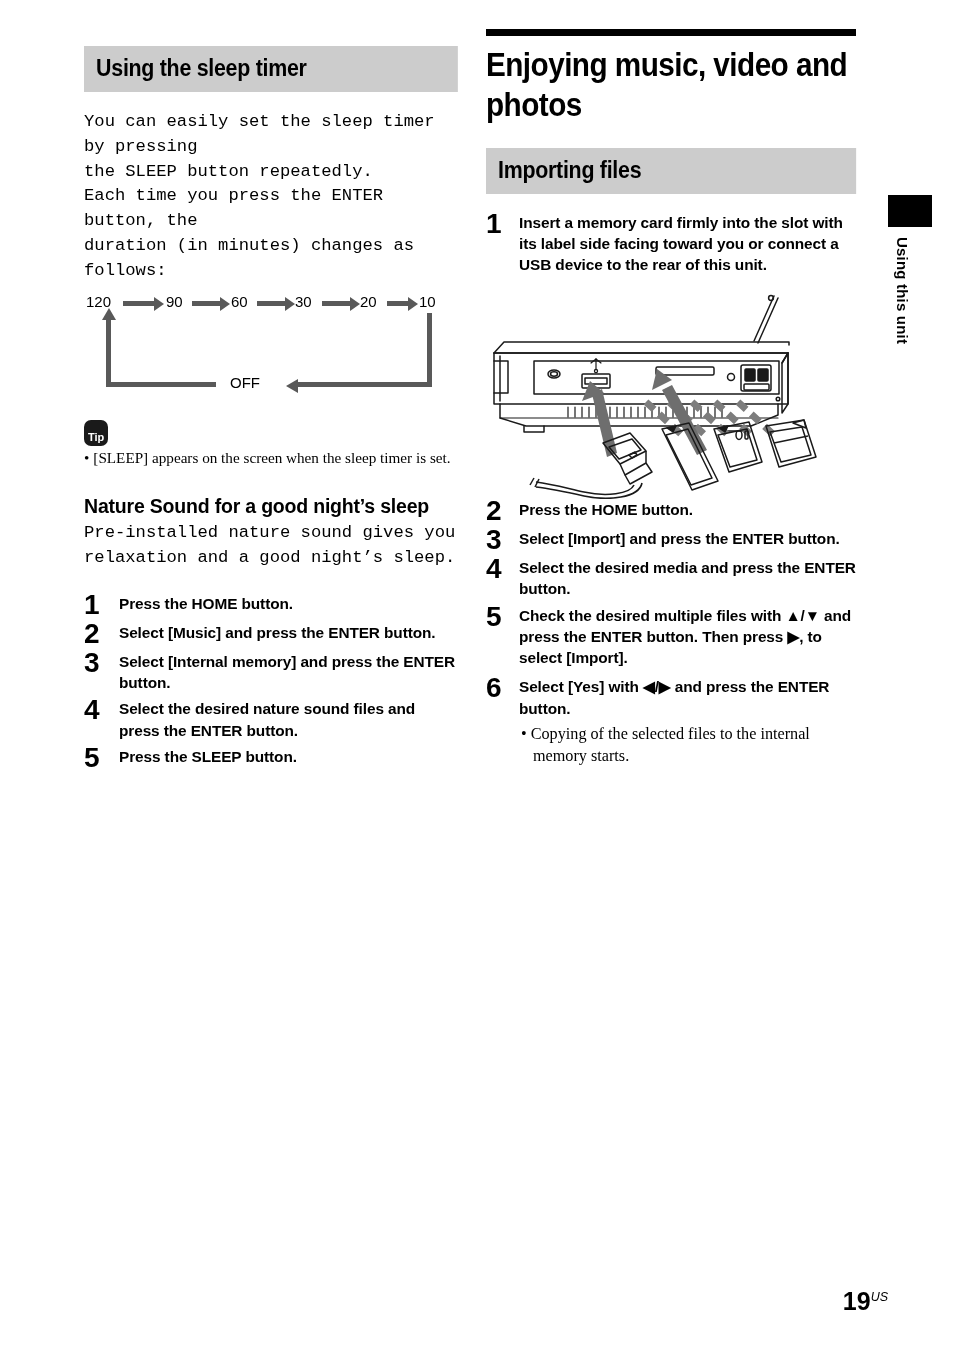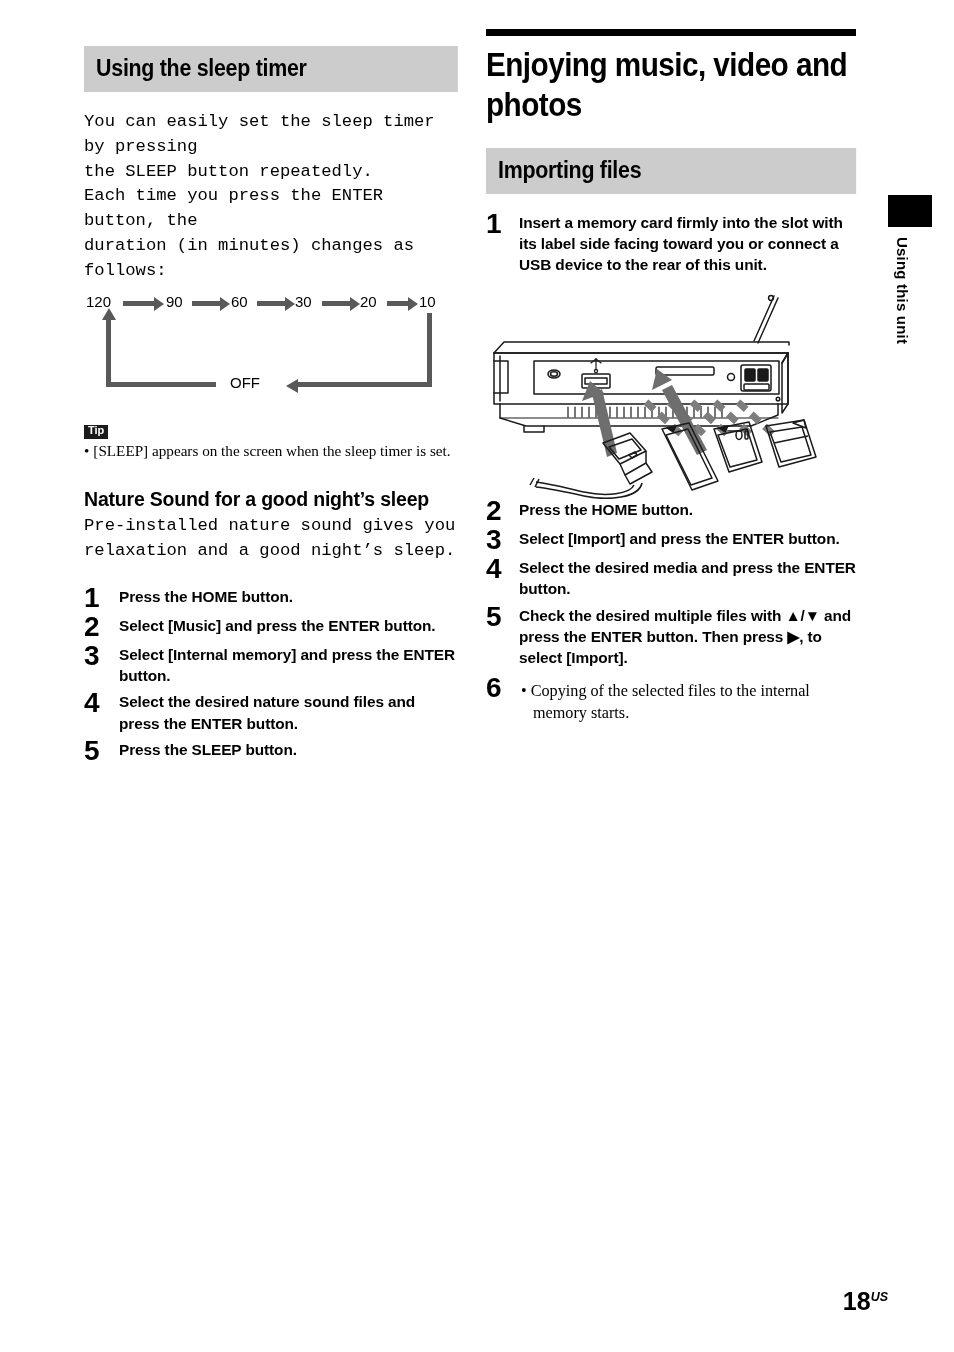--- a/index.html
+++ b/index.html
@@ -91,22 +91,23 @@
 
   
   .tip-badge {
     display: inline-block;
     background: #1a1a1a;
     color: #ffffff;
     font-family: "Liberation Sans", sans-serif;
     font-weight: bold;
     font-size: 11px;
     line-height: 1;
-    padding: 0 4px 3px 4px;
+    padding: 12px 4px 3px 4px;
     letter-spacing: 0px;
+    border-radius: 7px;
   }
   .tip-list {
     margin: 2px 0 0 0;
     font-family: "Liberation Serif", serif;
     font-size: 15.2px;
     line-height: 1.36;
   }
   .tip-list .bullet-row {
     display: flex;
     gap: 4px;
@@ -251,21 +252,21 @@
     right: 66px;
     bottom: 38px;
     font-family: "Liberation Sans", sans-serif;
     font-weight: bold;
     font-size: 25px;
     line-height: 1;
   }
   .folio sup {
     font-size: 12.5px;
     font-style: italic;
-    font-weight: bold;
+    font-weight: normal;
     vertical-align: super;
   }
 </style>
 </head>
 <body>
 
 <div class="page">
 
   <div class="col-left">
 
@@ -517,28 +518,29 @@
       </div>
       <div class="step">
         <div class="step-num">5</div>
         <div class="step-body">
           <div class="step-text">Check the desired multiple files with ▲/▼ and press the ENTER button. Then press ▶, to select [Import].</div>
         </div>
       </div>
       <div class="step" style="margin-top:8px;">
         <div class="step-num">6</div>
         <div class="step-body">
+          <div class="step-text">Select [Yes] with ◀/▶ and press the ENTER button.</div>
           <div class="step-note">• Copying of the selected files to the internal memory starts.</div>
         </div>
       </div>
     </div>
   </div>
 
   <div class="side-tab">
     <div class="bar"></div>
     <div class="vtext">Using this unit</div>
   </div>
 
   <div class="folio">
-    <span>18</span><sup>US</sup>
+    <span>19</span><sup>US</sup>
   </div>
 
 </div>
 
 </body></html>

